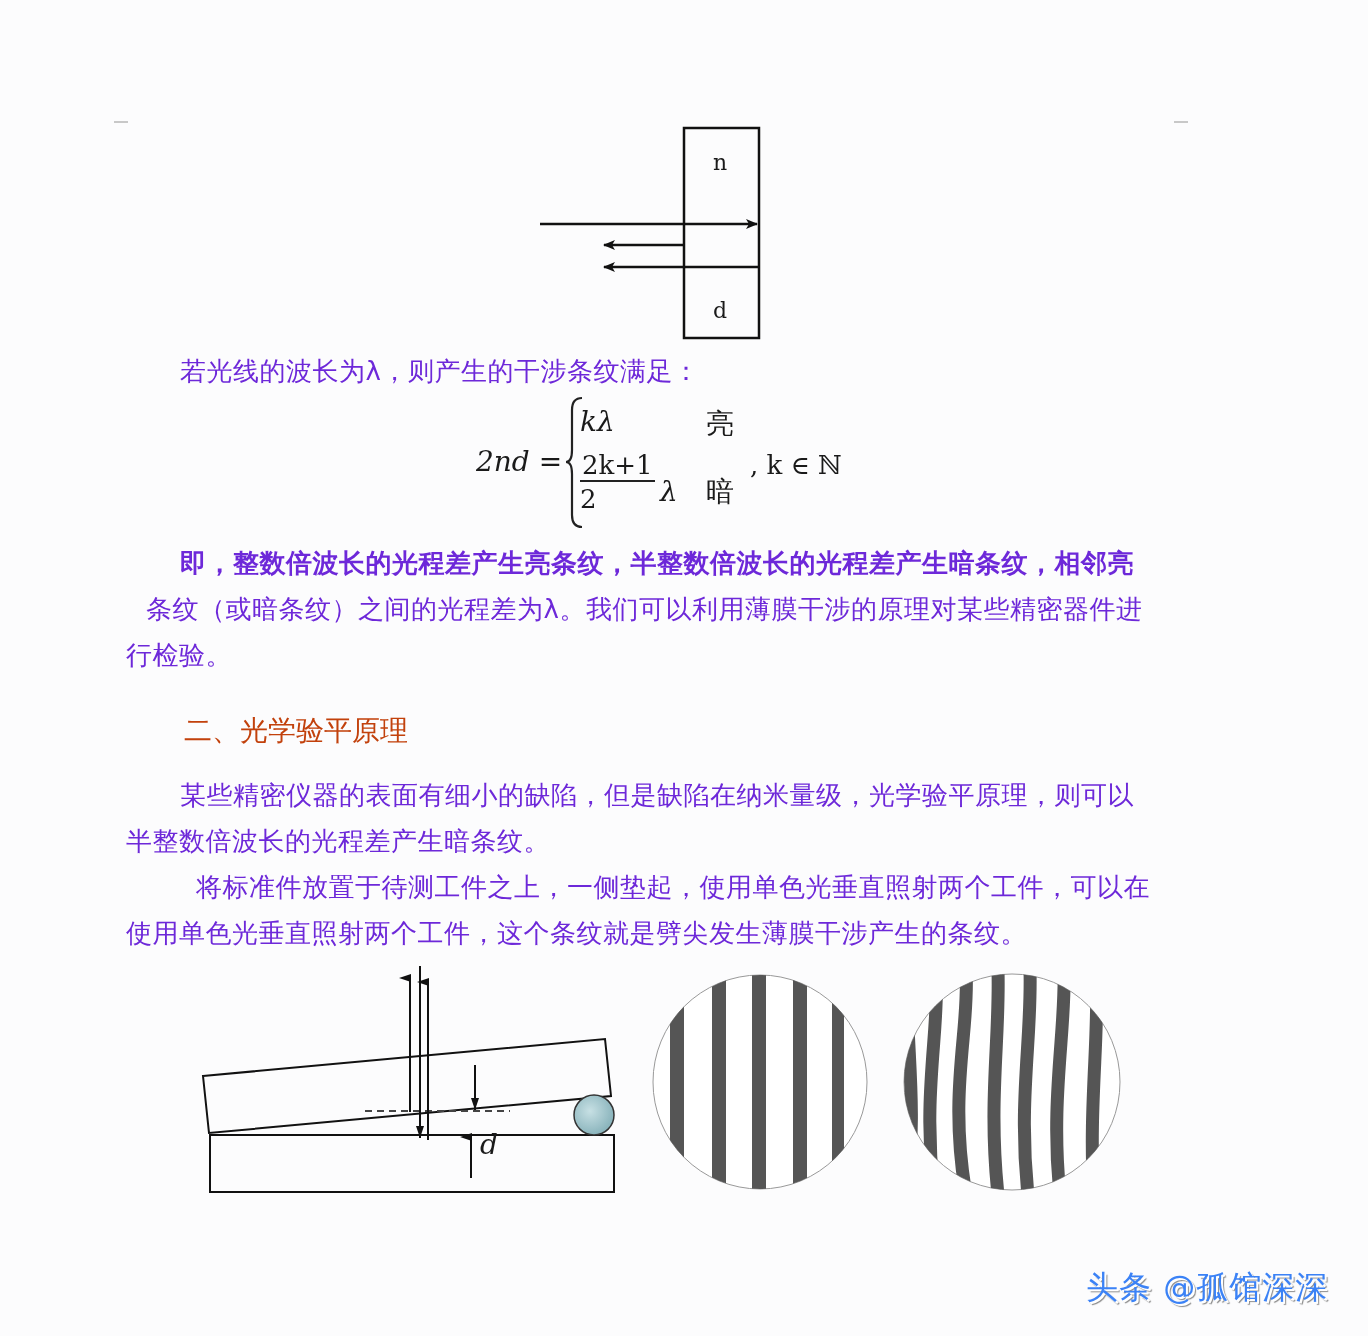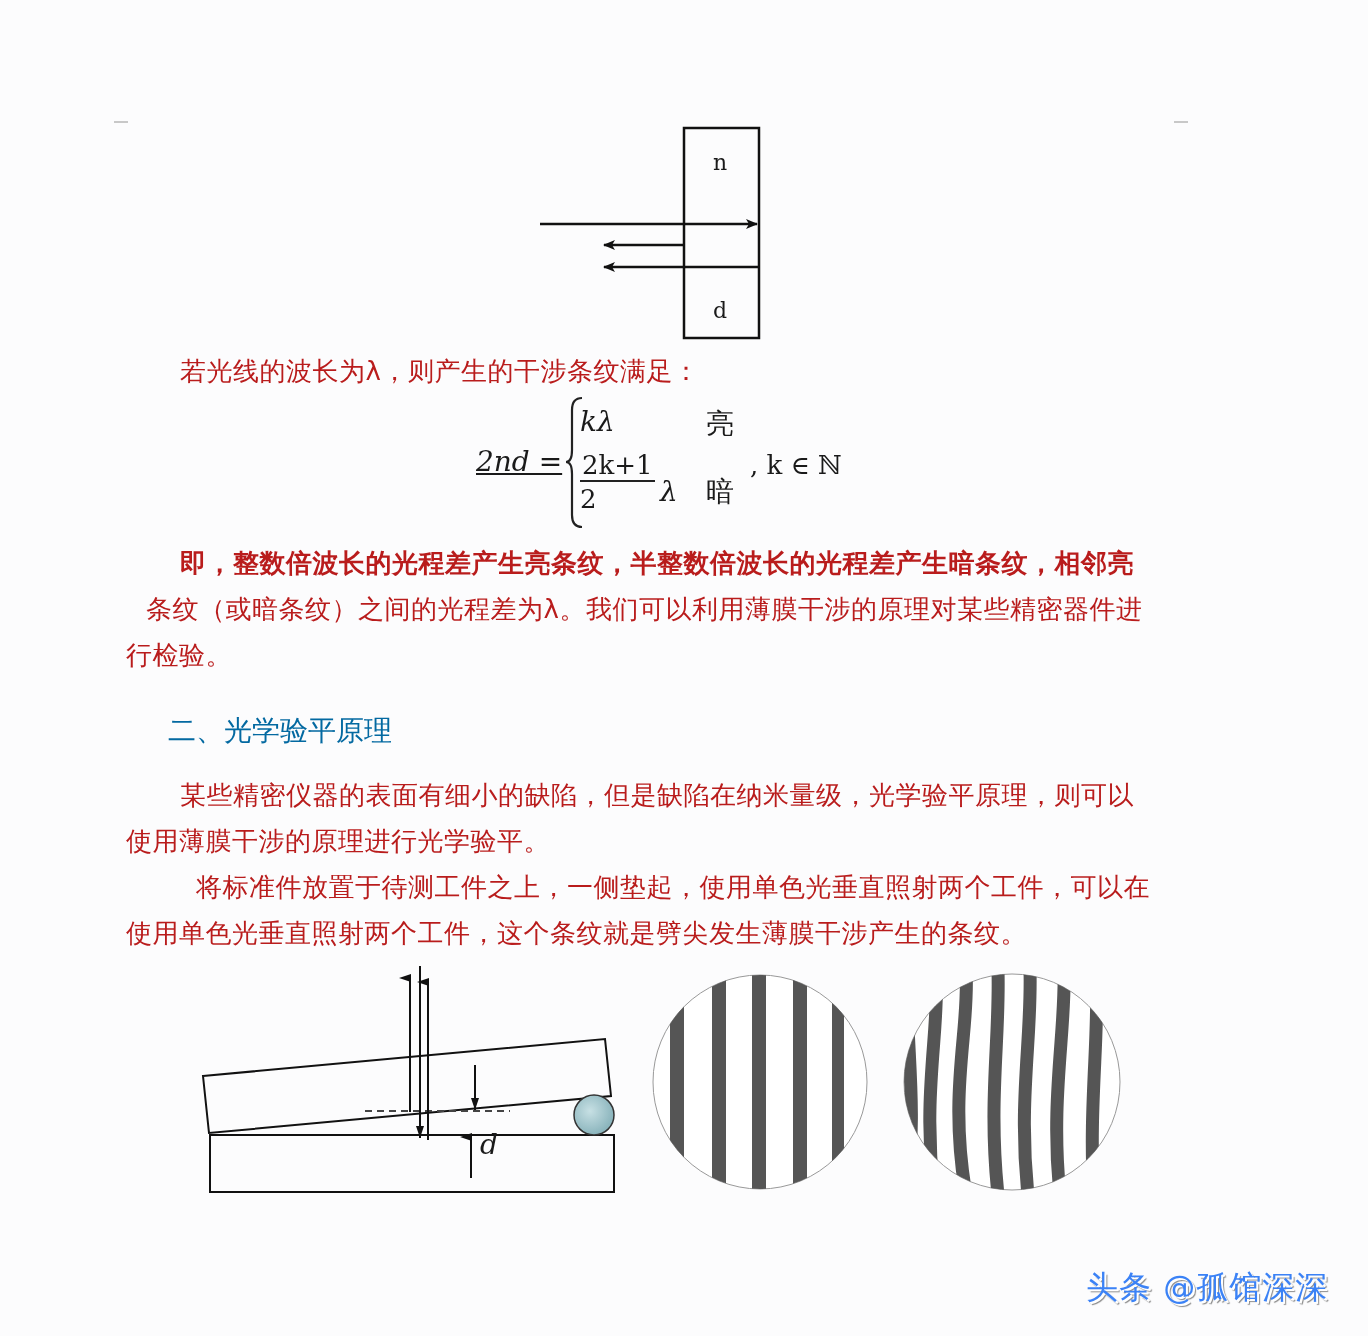--- a/index.html
+++ b/index.html
@@ -2,24 +2,24 @@
 <html><head>
 <meta charset="utf-8">
 <style>
   html, body { margin: 0; padding: 0; }
   body {
     width: 1368px; height: 1336px; background: #fcfcfd; position: relative; overflow: hidden;
     font-family: "DejaVu Sans", sans-serif; color: #1a1a1a;
   }
   .corner-mark { position: absolute; width: 14px; height: 2px; background: #c8c8c8; top: 121px; }
   .abs { position: absolute; }
-  .para { position: absolute; font-size: 26px; line-height: 46px; color: #b91c1c; letter-spacing: 0.5px; }
-  .heading { position: absolute; font-size: 28px; color: #0369a1; }
+  .para { position: absolute; font-size: 26px; line-height: 46px; color: #6d28d9; letter-spacing: 0.5px; }
+  .heading { position: absolute; font-size: 28px; color: #c2410c; margin-left: 16px; }
   .formula { position: absolute; left: 470px; top: 395px; width: 420px; height: 140px; font-family: "DejaVu Serif", serif; }
-  .f-lhs { position: absolute; left: 6px; top: 50px; font-size: 28px; font-style: italic; text-decoration: underline; }
+  .f-lhs { position: absolute; left: 6px; top: 50px; font-size: 28px; font-style: italic; }
   .f-brace { position: absolute; left: 96px; top: 0; }
   .f-row1 { position: absolute; left: 110px; top: 10px; font-size: 28px; font-style: italic; }
   .f-frac { position: absolute; left: 110px; top: 55px; font-size: 26px; }
   .f-frac .top { border-bottom: 2px solid #222; padding: 0 2px; }
   .f-frac .bot { padding-top: 2px; }
   .f-lambda2 { position: absolute; left: 190px; top: 80px; font-size: 28px; font-style: italic; }
   .f-cn1 { position: absolute; left: 236px; top: 10px; font-size: 28px; font-family: "DejaVu Sans", sans-serif; }
   .f-cn2 { position: absolute; left: 236px; top: 78px; font-size: 28px; font-family: "DejaVu Sans", sans-serif; }
   .f-cond { position: absolute; left: 280px; top: 55px; font-size: 26px; }
   .watermark { position: absolute; left: 1086px; top: 1266px; font-size: 32px; color: #3b82f6; text-shadow: 2px 2px 0 #fff, 3px 3px 1px #888; letter-spacing: 1px; }
@@ -64,21 +64,21 @@
   <span class="f-cond">, k ∈ ℕ</span>
 </div>
 
 <div class="para" style="left:180px; top:540px;font-weight:bold;">即，整数倍波长的光程差产生亮条纹，半整数倍波长的光程差产生暗条纹，相邻亮</div>
 <div class="para" style="left:126px; top:586px;margin-left:20px;">条纹（或暗条纹）之间的光程差为λ。我们可以利用薄膜干涉的原理对某些精密器件进</div>
 <div class="para" style="left:126px; top:632px;">行检验。</div>
 
 <div class="heading" style="left:168px; top:712px;">二、光学验平原理</div>
 
 <div class="para" style="left:180px; top:772px;">某些精密仪器的表面有细小的缺陷，但是缺陷在纳米量级，光学验平原理，则可以</div>
-<div class="para" style="left:126px; top:818px;">使用薄膜干涉的原理进行光学验平。</div>
+<div class="para" style="left:126px; top:818px;">半整数倍波长的光程差产生暗条纹。</div>
 
 <div class="para" style="left:196px; top:864px;">将标准件放置于待测工件之上，一侧垫起，使用单色光垂直照射两个工件，可以在</div>
 <div class="para" style="left:126px; top:910px;">使用单色光垂直照射两个工件，这个条纹就是劈尖发生薄膜干涉产生的条纹。</div>
 
 <div class="abs" style="left:190px; top:960px; width:440px; height:250px;">
   <svg width="440" height="250" viewBox="0 0 440 250">
     <defs>
       <marker id="ah2" markerWidth="8" markerHeight="12" refX="4" refY="11" orient="auto" markerUnits="userSpaceOnUse">
         <path d="M0,12 L4,0 L8,12 Z" fill="#111"></path>
       </marker>

